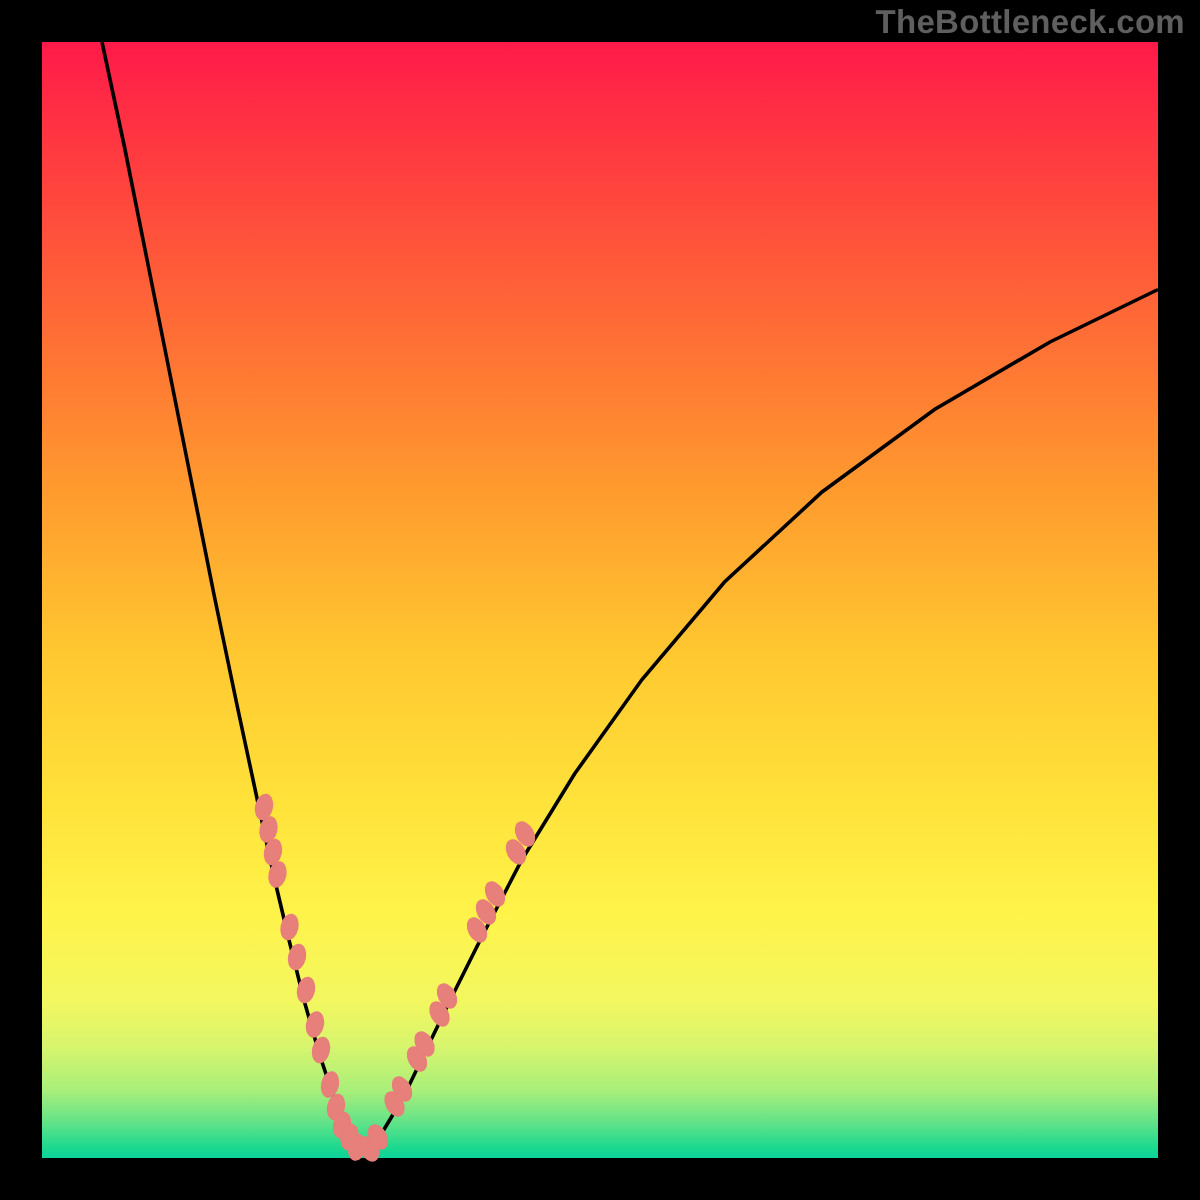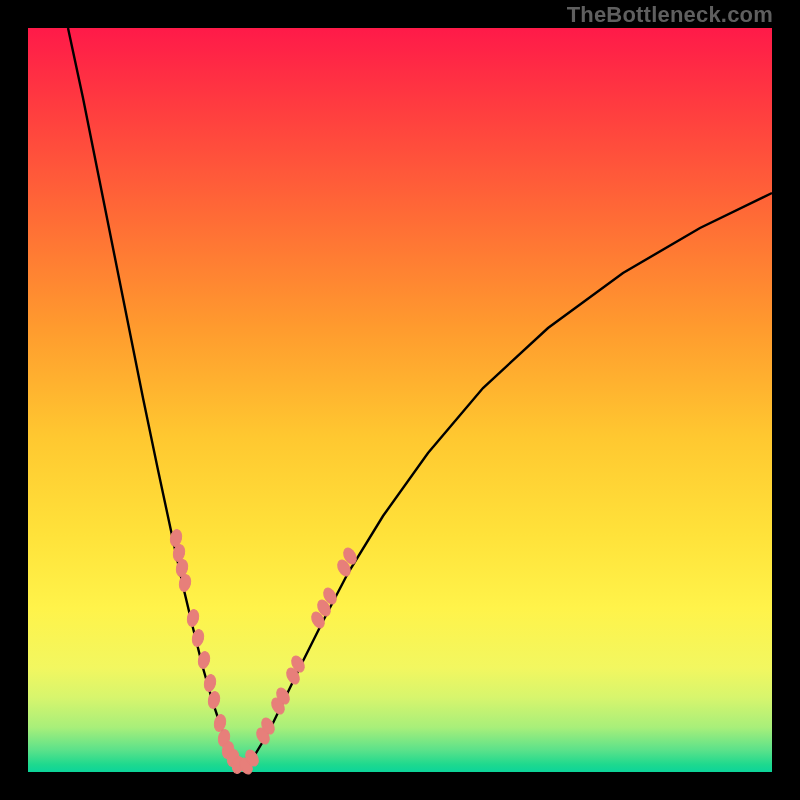--- a/index.html
+++ b/index.html
@@ -36,21 +36,21 @@
       #f2f760 86%,
       #d7f56d 90%,
       #a8ef7a 94%,
       #5de28a 97%,
       #1ed98e 99%,
       #0cd49a 100%);
   }
   .watermark {
     position: absolute;
     top: 2px;
-    right: 27px;
+    right: 10px;
     font-family: Verdana, Arial, sans-serif;
     font-size: 22px;
     font-weight: 600;
     color: #5f5f5f;
     letter-spacing: 0.2px;
   }
   svg.curves {
     position: absolute;
     left: 0;
     top: 0;

